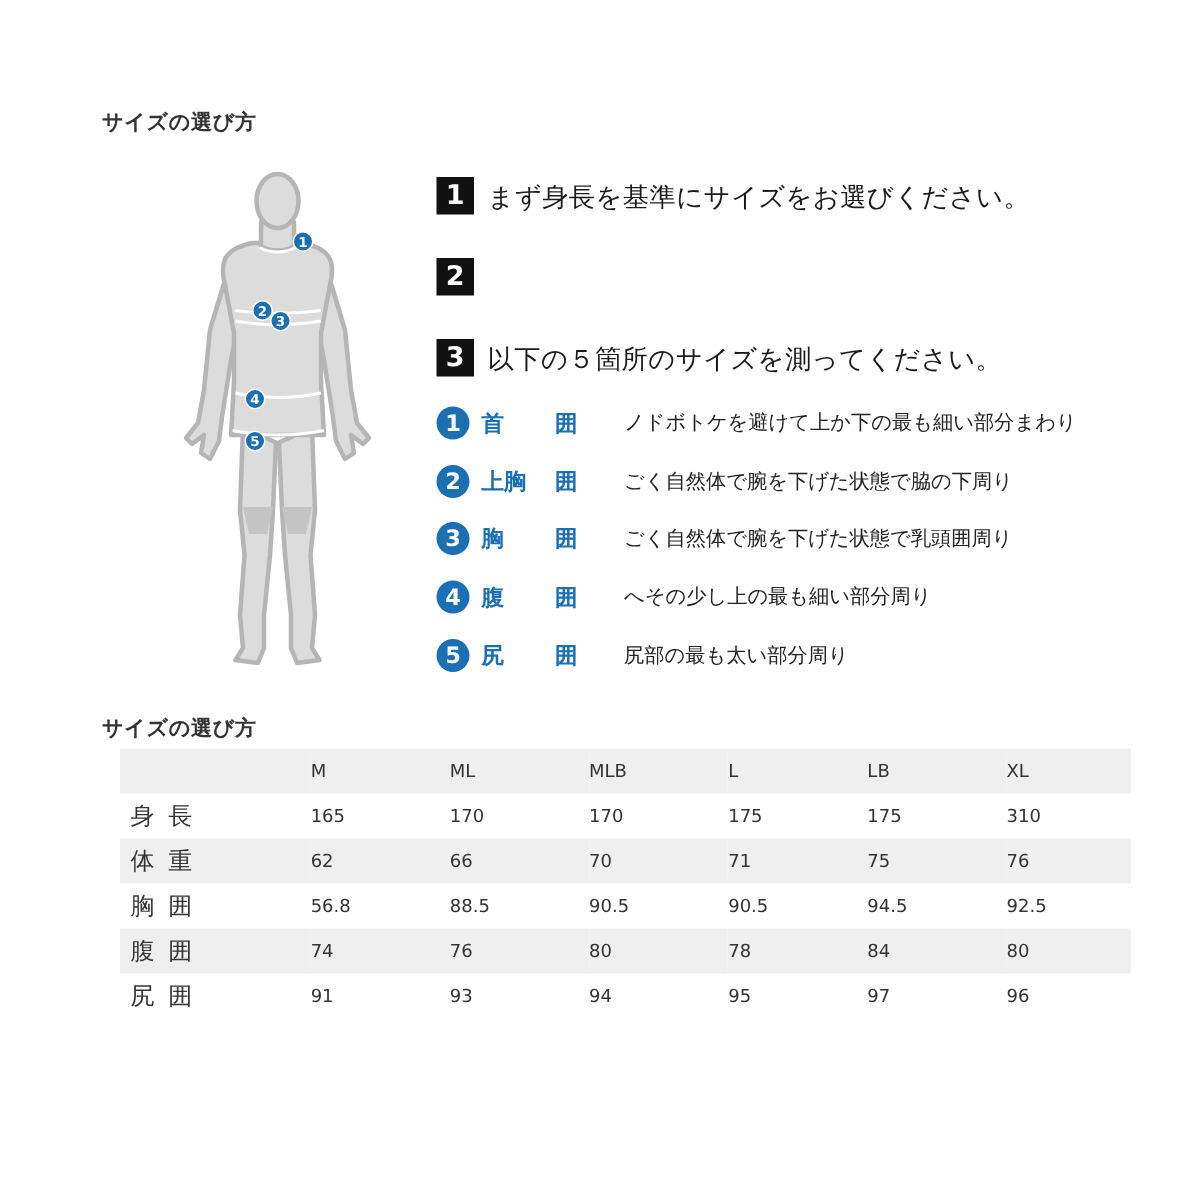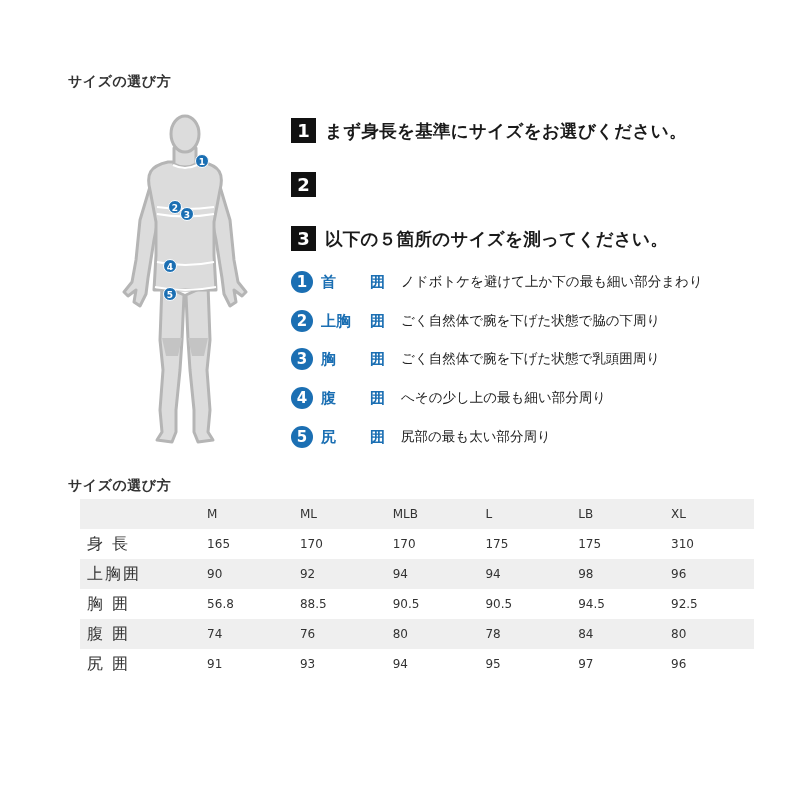--- a/index.html
+++ b/index.html
@@ -16,36 +16,36 @@
 
   
   .figure { position: absolute; left: 110px; top: 110px; width: 150px; height: 340px; }
 
   
   .step { position: absolute; left: 291px; display: flex; align-items: center; }
   .step-num {
     width: 25px; height: 25px; background: #111; color: #fff; font-weight: bold;
     font-size: 18px; display: flex; align-items: center; justify-content: center; margin-right: 9px;
   }
-  .step-text { font-size: 17.5px; font-weight: bold; color: #1a1a1a; letter-spacing: 0.3px; white-space: nowrap; text-align: right; }
+  .step-text { font-size: 17.5px; font-weight: normal; color: #1a1a1a; letter-spacing: 0.3px; white-space: nowrap; text-align: right; }
   #step-1 { top: 118px; }
   #step-2 { top: 172px; }
   #step-3 { top: 226px; }
 
   
   .point { position: absolute; left: 291px; display: flex; align-items: center; height: 24px; }
   .point-badge {
     width: 22px; height: 22px; border-radius: 50%; background: #1b6fb3; color: #fff; font-weight: bold;
     font-size: 15px; display: flex; align-items: center; justify-content: center;
   }
   .point-name {
     width: 64px; margin-left: 8px; font-size: 15px; font-weight: bold; color: #1b6fb3;
     display: flex; justify-content: space-between; padding-right: 0;
   }
-  .point-desc { margin-left: 16px; font-size: 13.5px; color: #222; white-space: nowrap; }
+  .point-desc { margin-left: 31px; font-size: 13.5px; color: #222; white-space: nowrap; }
   #pt-1 { top: 270px; }
   #pt-2 { top: 309px; }
   #pt-3 { top: 347px; }
   #pt-4 { top: 386px; }
   #pt-5 { top: 425px; }
 
   
   .size-table {
     position: absolute; left: 80px; top: 499px; width: 674px; border-collapse: collapse;
     font-size: 12px; color: #333;
@@ -175,27 +175,27 @@
   <tr>
     <td class="rowlabel">身 長</td>
     <td class="cell">165</td>
     <td class="cell">170</td>
     <td class="cell">170</td>
     <td class="cell">175</td>
     <td class="cell">175</td>
     <td class="last">310</td>
   </tr>
   <tr class="shade">
-    <td class="rowlabel">上胸囲</td>
-    <td class="cell">90</td>
-    <td class="cell">92</td>
-    <td class="cell">94</td>
-    <td class="cell">94</td>
-    <td class="cell">98</td>
-    <td class="last">96</td>
+    <td class="rowlabel">体 重</td>
+    <td class="cell">62</td>
+    <td class="cell">66</td>
+    <td class="cell">70</td>
+    <td class="cell">71</td>
+    <td class="cell">75</td>
+    <td class="last">76</td>
   </tr>
   <tr>
     <td class="rowlabel">胸 囲</td>
     <td class="cell">56.8</td>
     <td class="cell">88.5</td>
     <td class="cell">90.5</td>
     <td class="cell">90.5</td>
     <td class="cell">94.5</td>
     <td class="last">92.5</td>
   </tr>

